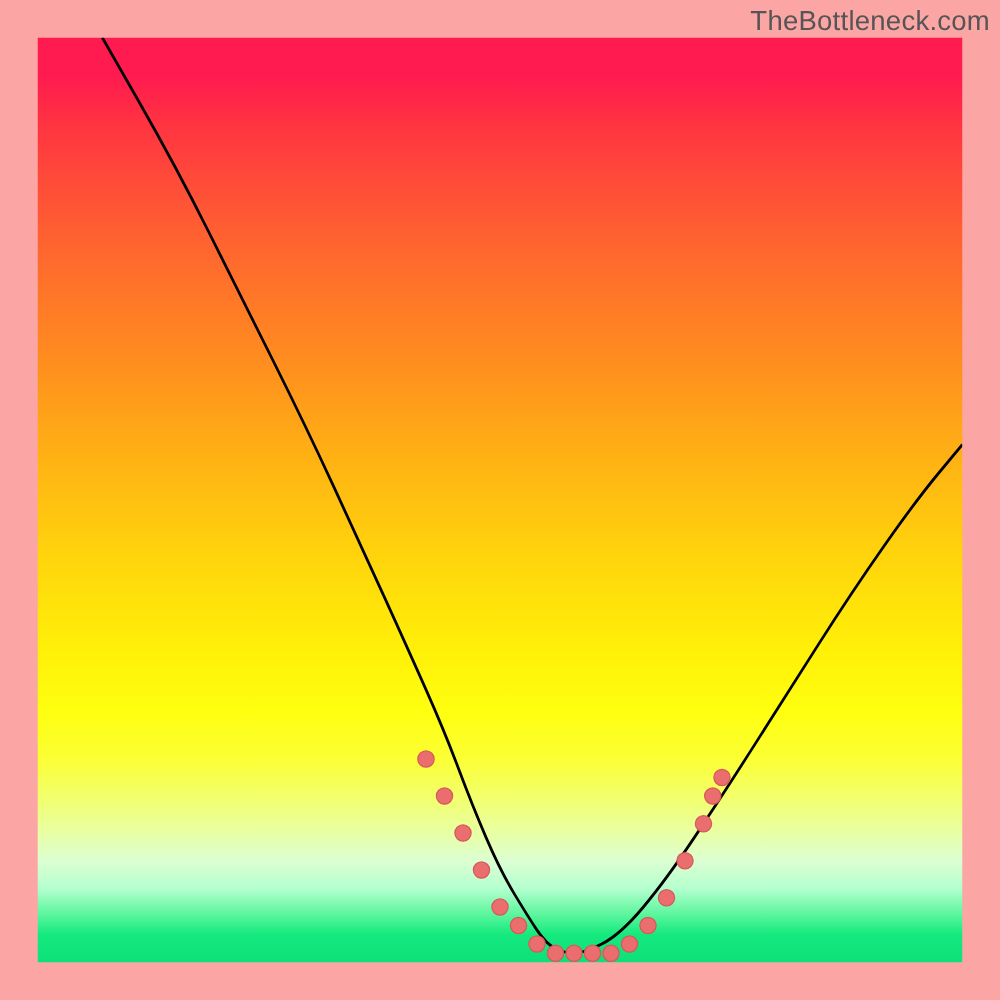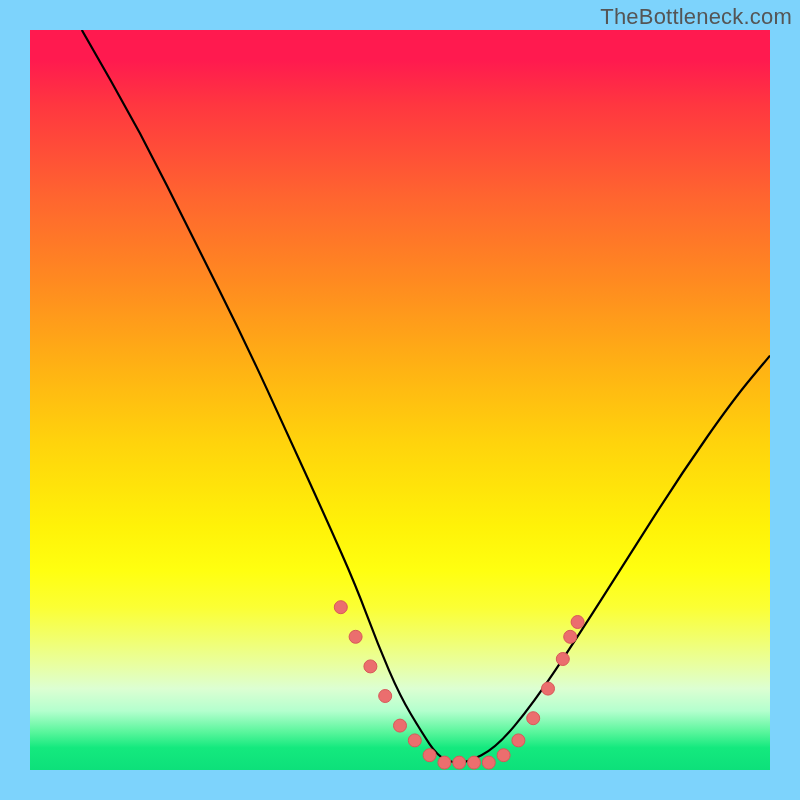--- a/index.html
+++ b/index.html
@@ -10,21 +10,21 @@
     overflow: hidden;
     background: #000;
     font-family: Arial, Helvetica, sans-serif;
   }
   .frame {
     position: absolute;
     left: 0;
     top: 0;
     width: 800px;
     height: 800px;
-    background: #7dd3fc;
+    background: #fca5a5;
   }
   .chart-area {
     position: absolute;
     left: 30px;
     top: 30px;
     width: 740px;
     height: 740px;
     overflow: hidden;
   }
   .gradient {

